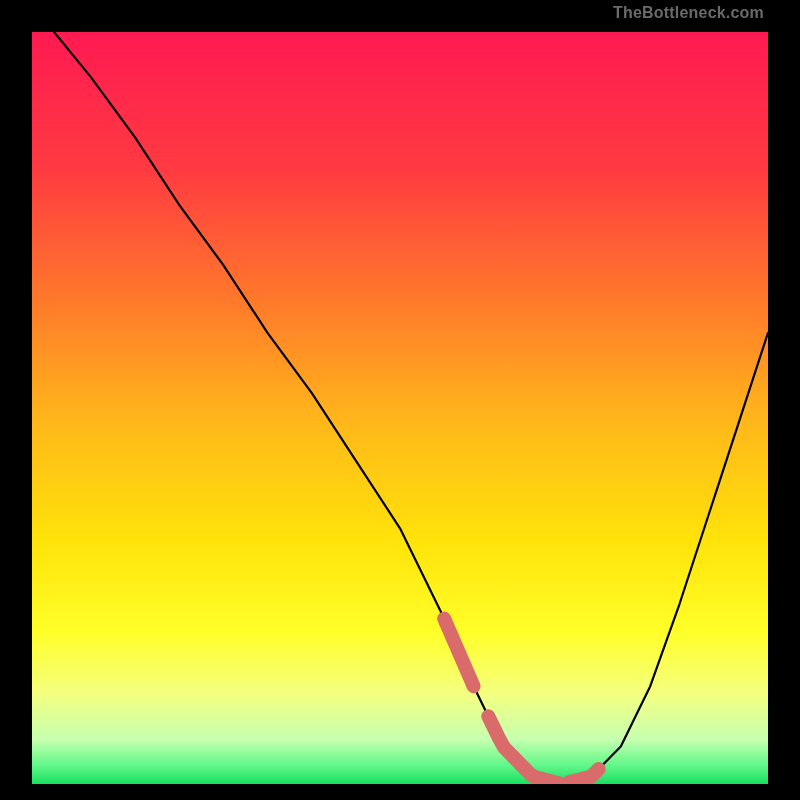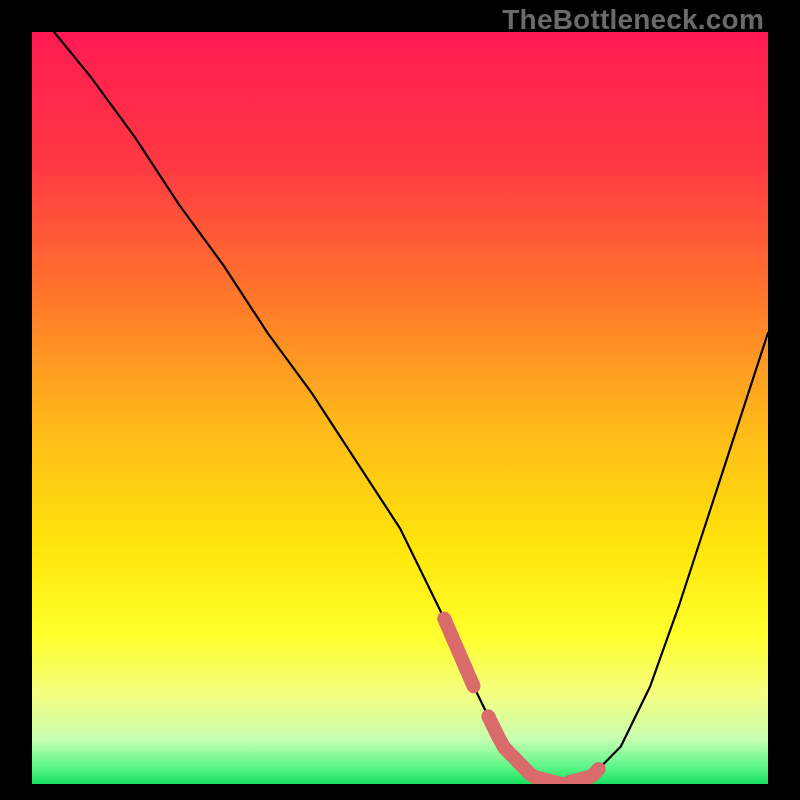--- a/index.html
+++ b/index.html
@@ -16,21 +16,21 @@
     top: 32px;
     width: 736px;
     height: 752px;
     background: #000000;
   }
   .attribution {
     position: absolute;
     top: 4px;
     right: 36px;
     font-family: Arial, Helvetica, sans-serif;
-    font-size: 28px;
+    font-size: 16px;
     font-weight: 600;
     color: #6a6a6a;
     letter-spacing: 0.2px;
     user-select: none;
   }
   svg {
     display: block;
     width: 736px;
     height: 752px;
   }

